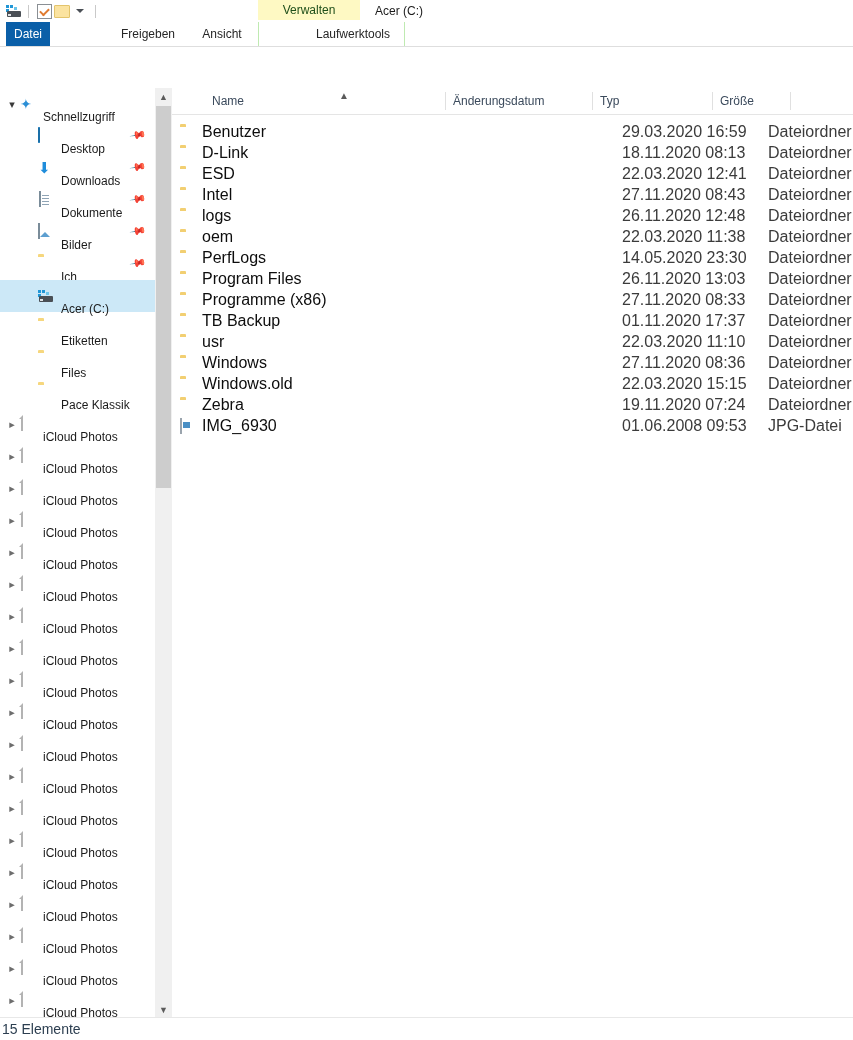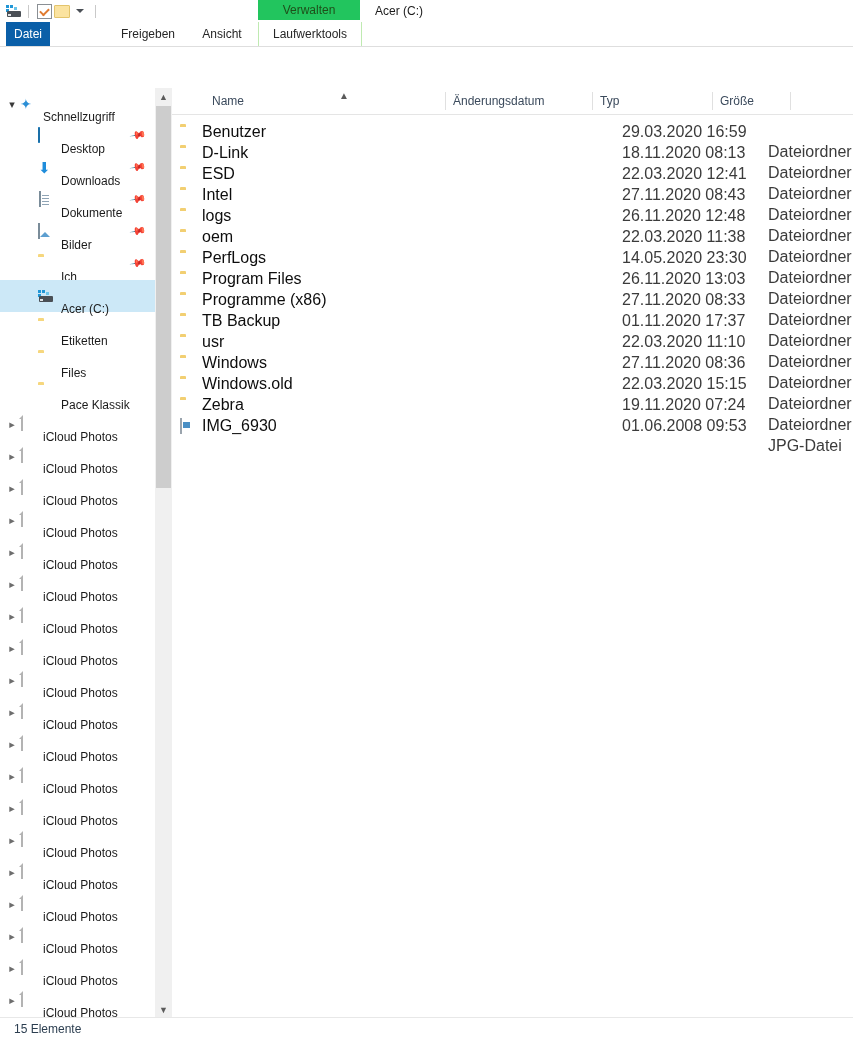--- a/index.html
+++ b/index.html
@@ -42,38 +42,38 @@
   .folder-ico-small {
     width: 14px; height: 11px; background: #fbe3a0; border: 1px solid #e3c46c; border-radius: 1px;
   }
   .caret-dn { width: 0; height: 0; border-left: 4px solid transparent; border-right: 4px solid transparent; border-top: 4px solid #4a4f55; }
 
   .wintitle {
     position: absolute; left: 375px; top: 4px; font-size: 12px; color: #1b1b1b;
   }
   .ctx-group {
     position: absolute; left: 258px; top: 0px; width: 102px; height: 20px;
-    background: #22c55e; display: flex; align-items: center; justify-content: center;
+    background: #fef9c3; display: flex; align-items: center; justify-content: center;
     font-size: 12px; color: #1f4f1a;
   }
 
   
   .tabsbar {
     position: absolute; left: 0; top: 22px; width: 853px; height: 24px; background: #ffffff;
     border-bottom: 1px solid #dedede;
   }
   .tab {
     position: absolute; top: 0; height: 24px; line-height: 24px;
     font-size: 12px; color: #262626; text-align: center;
   }
   .tab.file { left: 6px; width: 44px; background: #0a5fa8; color: #ffffff; }
   .tab.t1 { left: 58px; width: 48px; margin-top: 23px; }
   .tab.t2 { left: 112px; width: 72px; }
   .tab.t3 { left: 194px; width: 56px; }
-  .tab.ctx { left: 258px; width: 102px; border-left: 1px solid #bfeab1; border-right: 1px solid #bfeab1; background:#fff; }
+  .tab.ctx { left: 258px; width: 102px; border-left: 1px solid #bfeab1; border-right: 1px solid #bfeab1; background:#fff;padding-left:43px; }
 
   
   .addrbar {
     position: absolute; left: 0; top: 47px; width: 853px; height: 38px; background: #ffffff;
   }
   .nav-btn { position: absolute; top: 56px; width: 20px; height: 20px; display:flex; align-items:center; justify-content:center; font-size: 15px; }
   .nav-back { left: 10px; color: #1d1d1d; }
   .nav-fwd { left: 38px; color: #c4c4c4; }
   .nav-recent { left: 64px; color: #8a8a8a; font-size: 11px; }
   .nav-up { left: 86px; color: #1d1d1d; }
@@ -147,35 +147,35 @@
     position: absolute; top: 0; height: 26px; line-height: 26px; font-size: 12px; color: #3b4a5c;
     padding-left: 8px; box-sizing: border-box;
   }
   .colhdr .divider { position: absolute; top: 4px; width: 1px; height: 18px; background: #e0e0e0; }
   .sortcaret { position: absolute; font-size: 10px; color: #5a5a5a; top: -5px; }
 
   .row { position: relative; height: 21px; }
   .cell { position: absolute; top: 0; height: 21px; line-height: 21px; font-size: 16px; white-space: nowrap; }
   .c-name { left: 30px; color: #0d0d0d; }
   .c-date { left: 450px; color: #3b3b3b; }
-  .c-type { left: 596px; color: #3b3b3b; margin-top: 20px; }
+  .c-type { left: 596px; color: #3b3b3b; }
   .row-ico { position: absolute; left: 8px; top: 4px; width: 16px; height: 14px; }
 
   .f-ico { width: 15px; height: 12px; background: #fbe3a0; border-radius: 1px; position: relative; top: 1px; }
   .f-ico::before { content:""; position:absolute; left:0; top:-2px; width:6px; height:3px; background:#f2cf72; border-radius:1px 1px 0 0; }
   .jpg-ico { width: 12px; height: 14px; background:#fff; border:1px solid #9aa4ad; position:relative; }
   .jpg-ico::after { content:""; position:absolute; left:2px; top:3px; width:7px; height:6px; background:#4a8fc4; }
 
   
   .statusbar {
     position: absolute; left: 0; bottom: 0; width: 853px; height: 22px;
     background: #ffffff; border-top: 1px solid #e8e8e8;
     display: flex; align-items: center;
   }
-  .status-text { margin-left: 14px; font-size: 12px; color: #2c3e50; }
+  .status-text { margin-left: 2px; font-size: 14px; color: #2c3e50; }
 </style>
 </head>
 <body>
 
 <div class="app">
 
   <div class="titlebar">
     <div class="qat">
       <div class="qat-btn">
         <div class="drive-ico">

